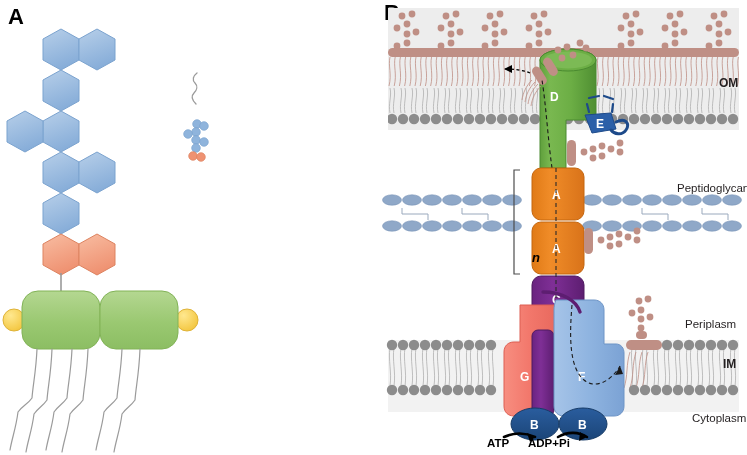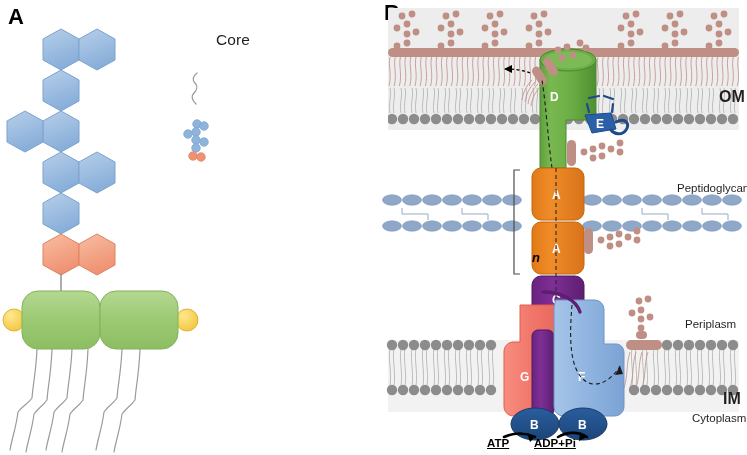--- a/index.html
+++ b/index.html
@@ -29,33 +29,33 @@
   .sw-kdo{width:13px;height:13px;border-radius:50%;background:radial-gradient(circle at 38% 33%,#f7b295,#ef9272 72%);
           border:1px solid #e07f5e;position:absolute;left:5px;top:4px;}
   #legend-core-cluster{position:absolute;left:183px;top:119px;}
   #legend-acyl{position:absolute;left:186px;top:72px;}
 
   
   #panel-b{position:absolute;left:380px;top:0;width:367px;height:455px;}
   #panel-b-svg{position:absolute;left:0;top:0;}
 
   .b-label{position:absolute;font-size:11.5px;color:#231f20;white-space:nowrap;}
-  .b-label.bold{font-weight:bold;font-size:16px;margin-top:12px;}
+  .b-label.bold{font-weight:bold;font-size:12px;}
   #lbl-om{left:339px;top:76px;}
   #lbl-pg{left:297px;top:182px;}
   #lbl-periplasm{left:305px;top:318px;text-align:center;}
-  #lbl-im{left:343px;top:378px;}
+  #lbl-im{left:343px;top:357px;}
   #lbl-cytoplasm{left:312px;top:412px;}
 
   .prot-letter{position:absolute;font-size:12px;font-weight:bold;fill:#fff;}
   .n-label{position:absolute;left:152px;top:250px;font-size:13px;font-style:italic;font-weight:bold;color:#000;}
 
-  .energy-label{position:absolute;font-size:11.5px;font-weight:bold;color:#000;text-decoration:underline;}
+  .energy-label{position:absolute;font-size:11.5px;font-weight:bold;color:#000;}
   #lbl-atp{left:107px;top:437px;}
-  #lbl-adp{left:154px;top:437px;}
+  #lbl-adp{left:148px;top:437px;}
 </style>
 </head>
 <body>
 
 <div class="figure">
 
   <div id="panel-a">
     <span class="panel-letter" id="panel-a-letter">A</span>
 
     <svg id="panel-a-svg" width="380" height="455" viewBox="0 0 380 455">
@@ -111,24 +111,20 @@
         <path d="M37,349 C36,372 33,384 32,398 C28,404 22,406 18,412 C16,428 12,438 10,450"></path>
         <path d="M52,349 C51,374 48,386 47,400 C43,406 38,408 34,414 C32,430 28,440 26,452"></path>
         <path d="M72,349 C71,372 68,384 67,398 C63,404 58,406 54,412 C52,428 48,438 46,450"></path>
         <path d="M88,349 C87,374 84,386 83,400 C79,406 74,408 70,414 C68,430 64,440 62,452"></path>
         <path d="M122,349 C121,372 118,384 117,398 C113,404 108,406 104,412 C102,428 98,438 96,450"></path>
         <path d="M140,349 C139,374 136,386 135,400 C131,406 126,408 122,414 C120,430 116,440 114,452"></path>
       </g>
     </svg>
 
     <div id="legend">
-      <div class="legend-row">
-        <span class="legend-swatch"></span>
-        <span class="legend-label">Core</span>
-      </div>
       <div class="legend-row">
         <span class="legend-swatch"></span>
       </div>
     </div>
 
     <svg id="legend-acyl" width="22" height="34" viewBox="0 0 22 34">
       <path d="M11,1 C7,4 6,8 9,11 C12,14 11,18 8,21 C5,24 6,28 10,32" fill="none" stroke="#9b9b9b" stroke-width="1.3" stroke-linecap="round"></path>
     </svg>
 
     <svg id="legend-core-cluster" width="30" height="48" viewBox="0 0 30 48">

